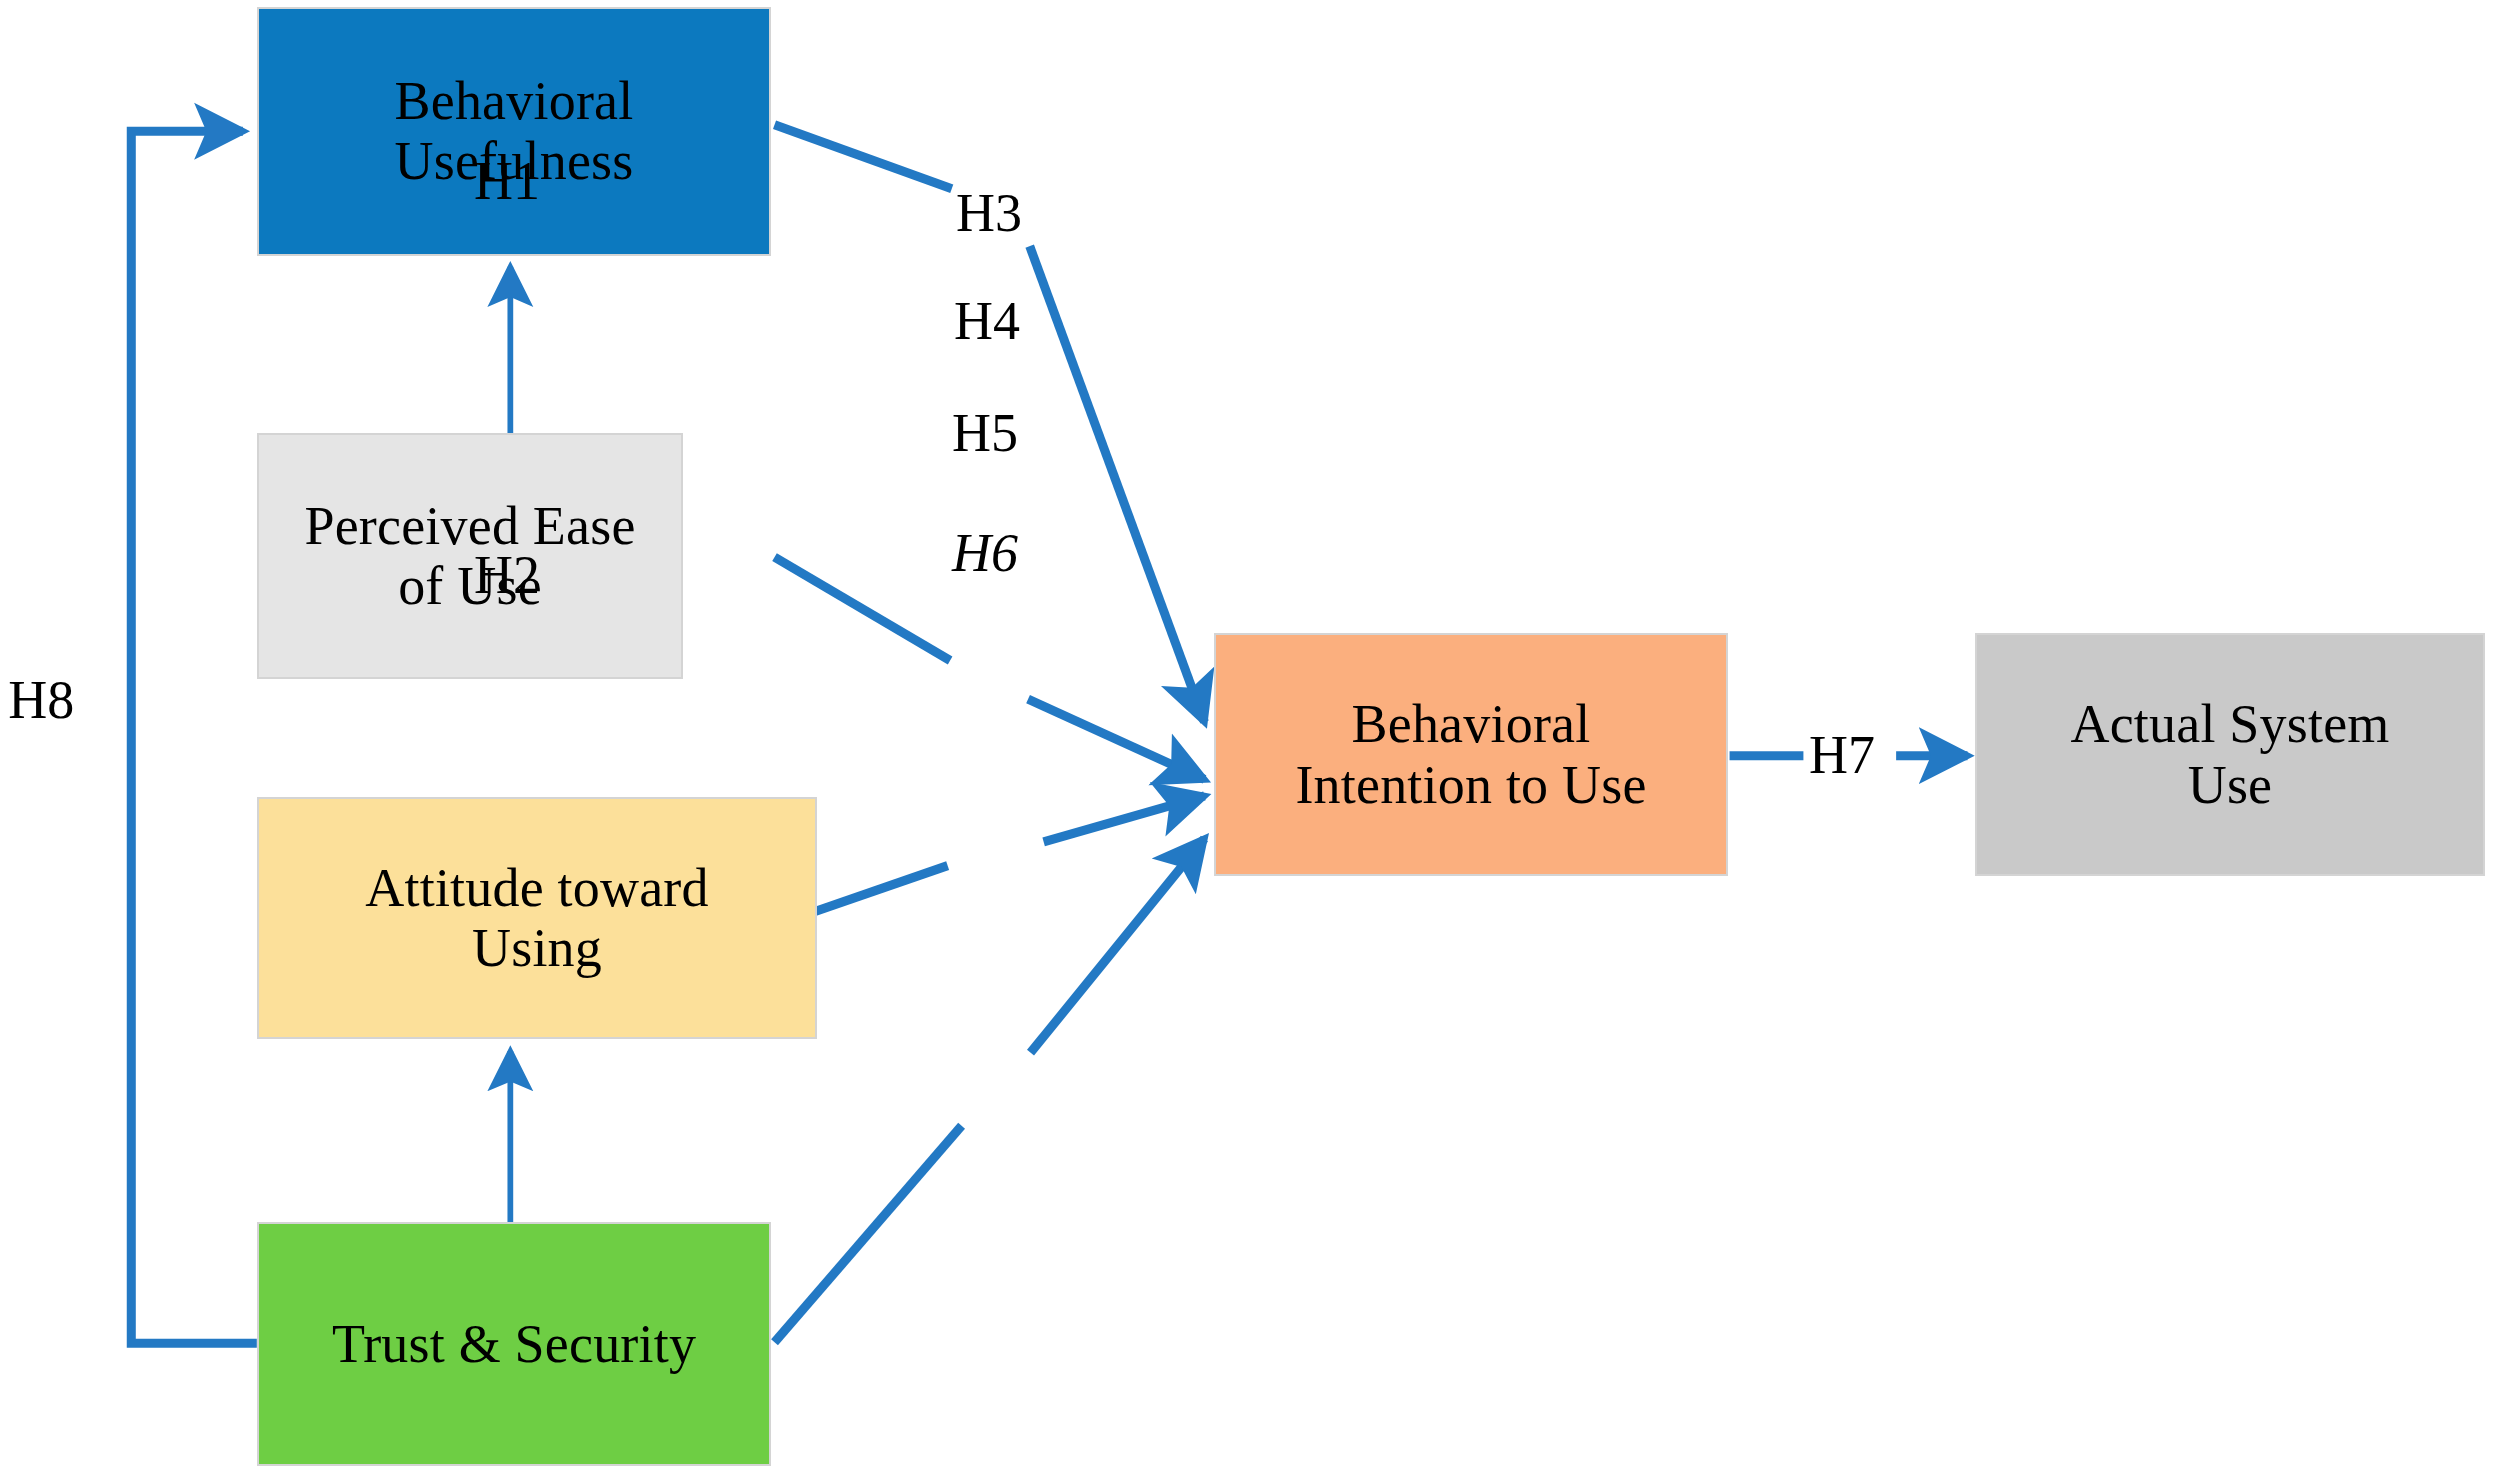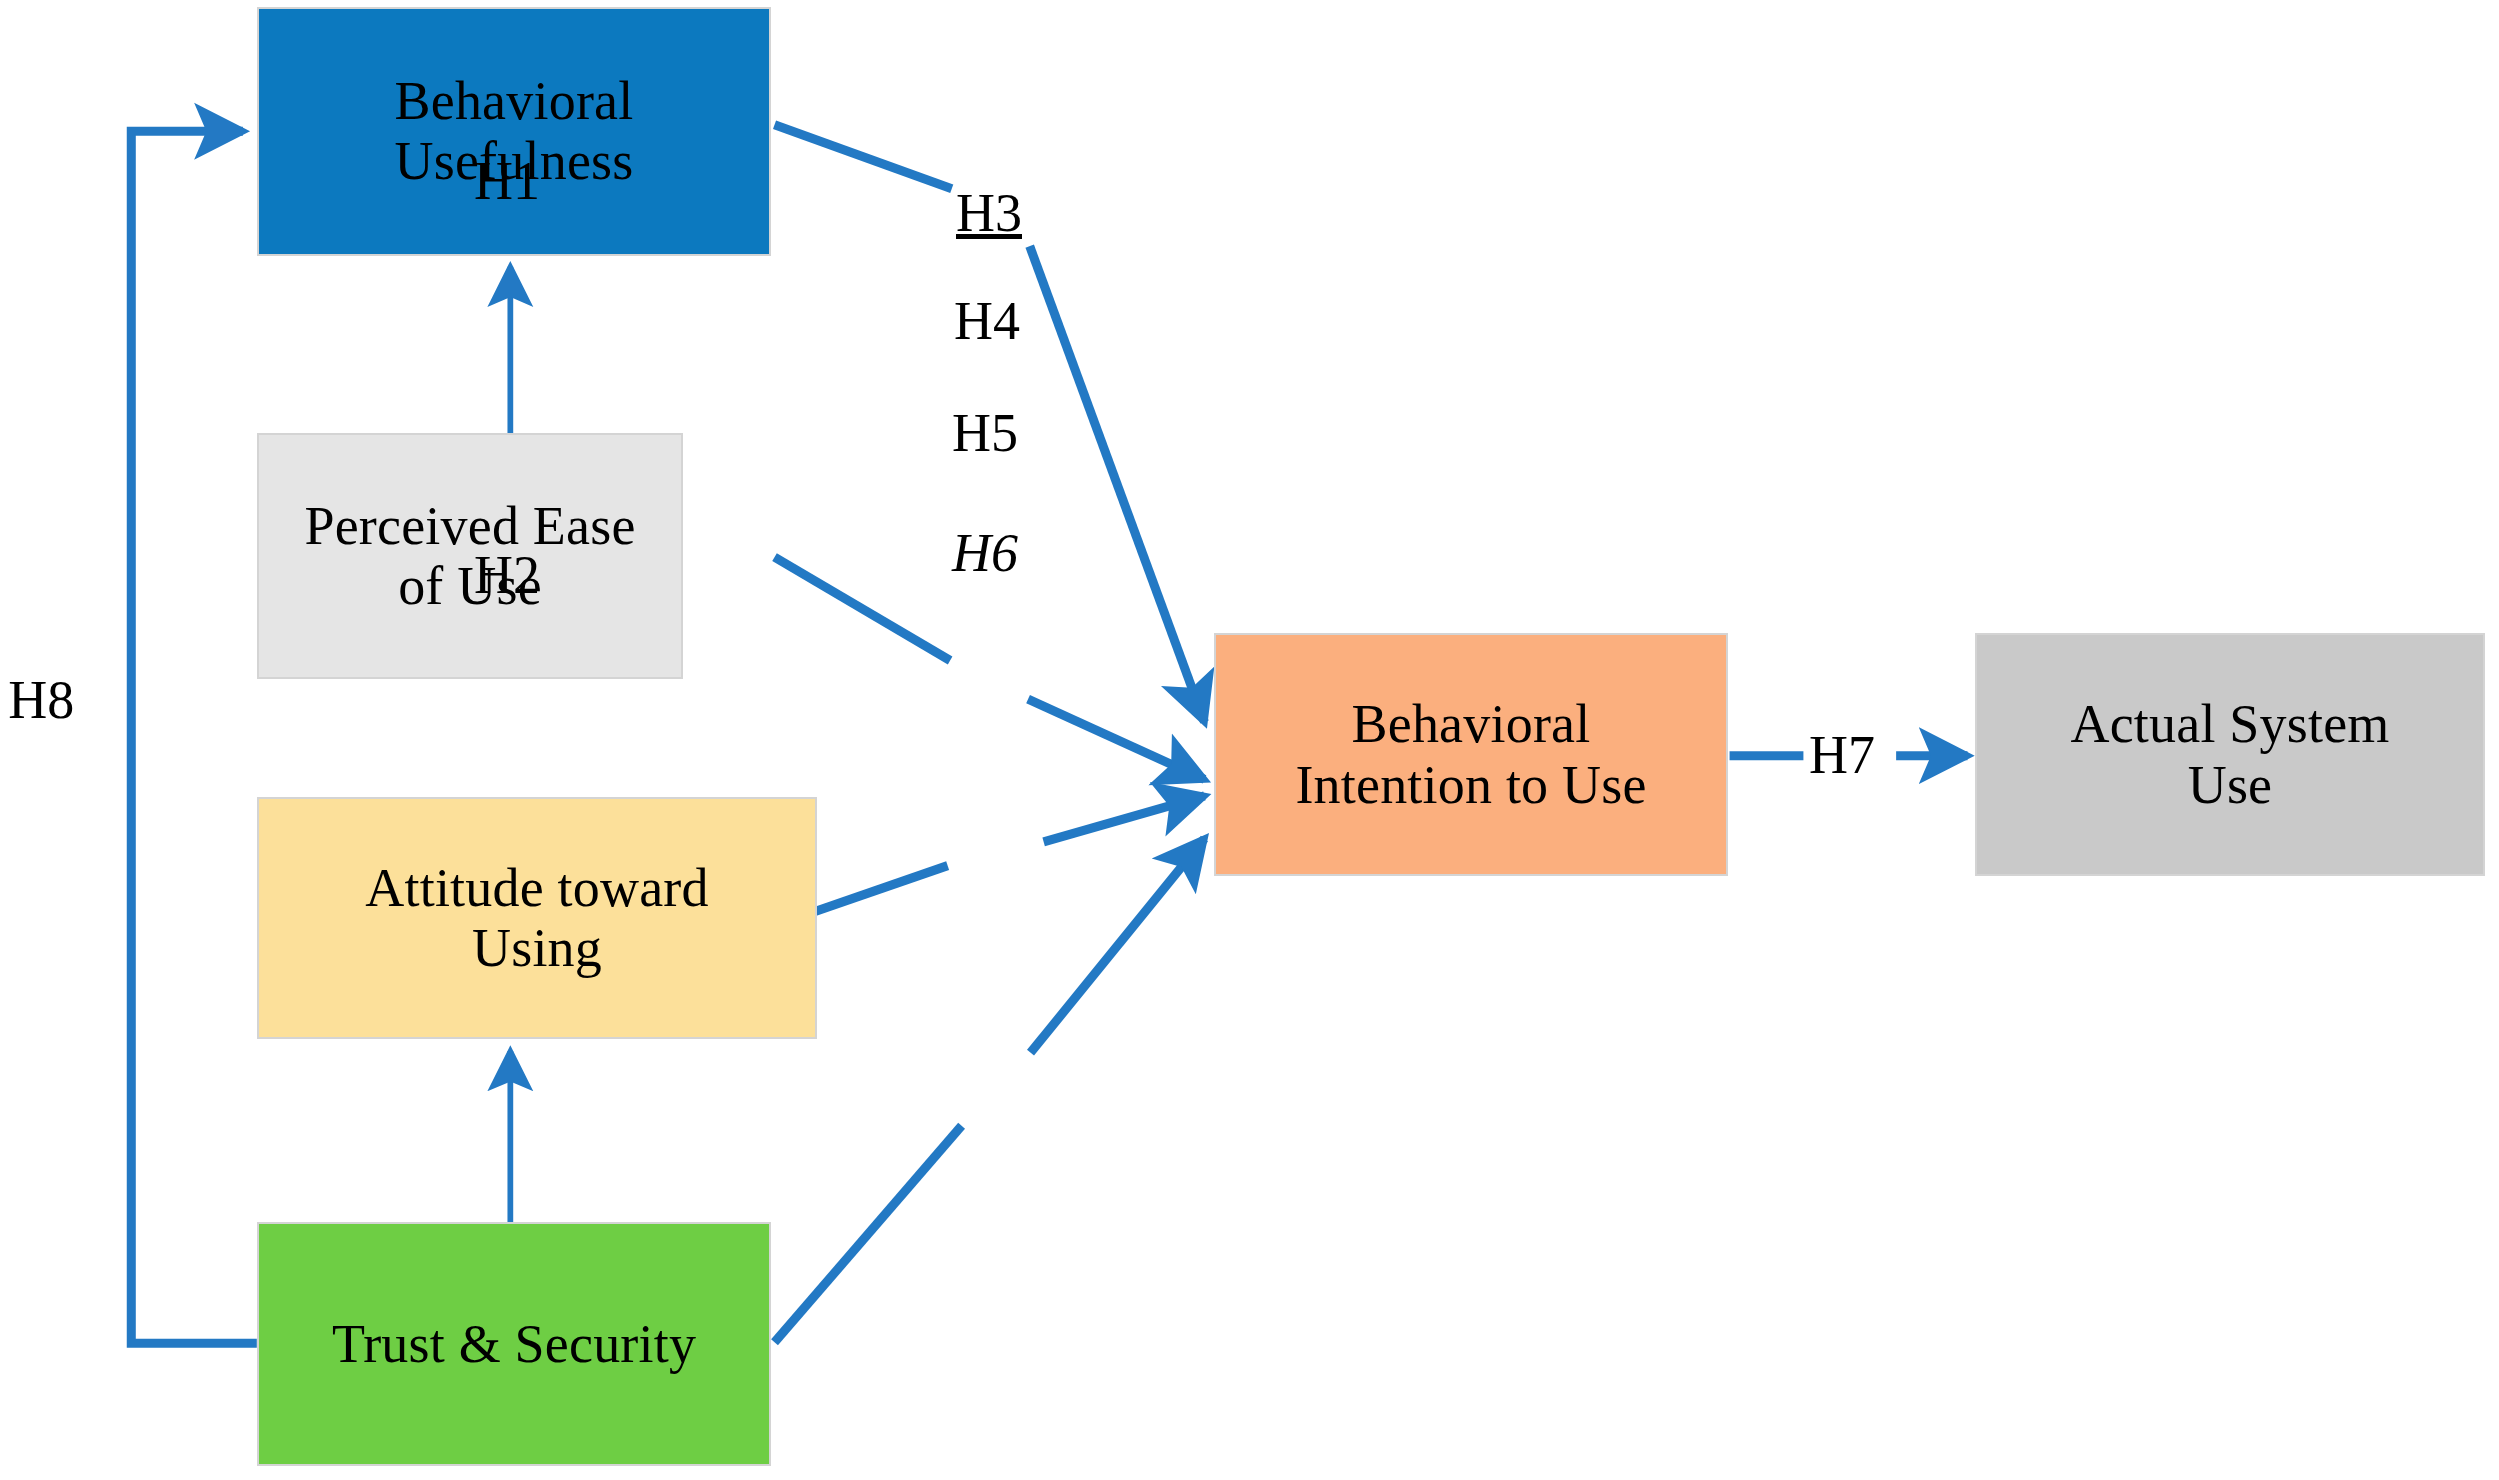--- a/index.html
+++ b/index.html
@@ -94,21 +94,21 @@
   <div class="node" style="left: 257px; top: 797px; width: 560px; height: 242px; background: rgb(252, 224, 154); border-color: rgb(212, 212, 212);">Attitude toward
 Using</div>
   <div class="node" style="left: 257px; top: 1222px; width: 514px; height: 244px; background: rgb(110, 206, 68); border-color: rgb(212, 212, 212);">Trust &amp; Security</div>
   <div class="node" style="left: 1214px; top: 633px; width: 514px; height: 243px; background: rgb(251, 175, 126); border-color: rgb(212, 212, 212);">Behavioral
 Intention to Use</div>
   <div class="node" style="left: 1975px; top: 633px; width: 510px; height: 243px; background: rgb(201, 201, 201); border-color: rgb(212, 212, 212);">Actual System
 Use</div>
 
   <div class="edge-label" style="left: 474px; top: 154px;">H1</div>
   <div class="edge-label" style="left: 474px; top: 548px;">H2</div>
-  <div class="edge-label" style="left: 956px; top: 186px; text-decoration: underline;">H3</div>
+  <div class="edge-label" style="left: 956px; top: 186px;">H3</div>
   <div class="edge-label" style="left: 954px; top: 294px;">H4</div>
   <div class="edge-label" style="left: 952px; top: 406px;">H5</div>
   <div class="edge-label" style="left: 952px; top: 526px; font-style: italic;">H6</div>
   <div class="edge-label" style="left: 1809px; top: 728px;">H7</div>
   <div class="edge-label" style="left: 8.2px; top: 673px;">H8</div>
 
 </div>
 
 
 </body></html>

